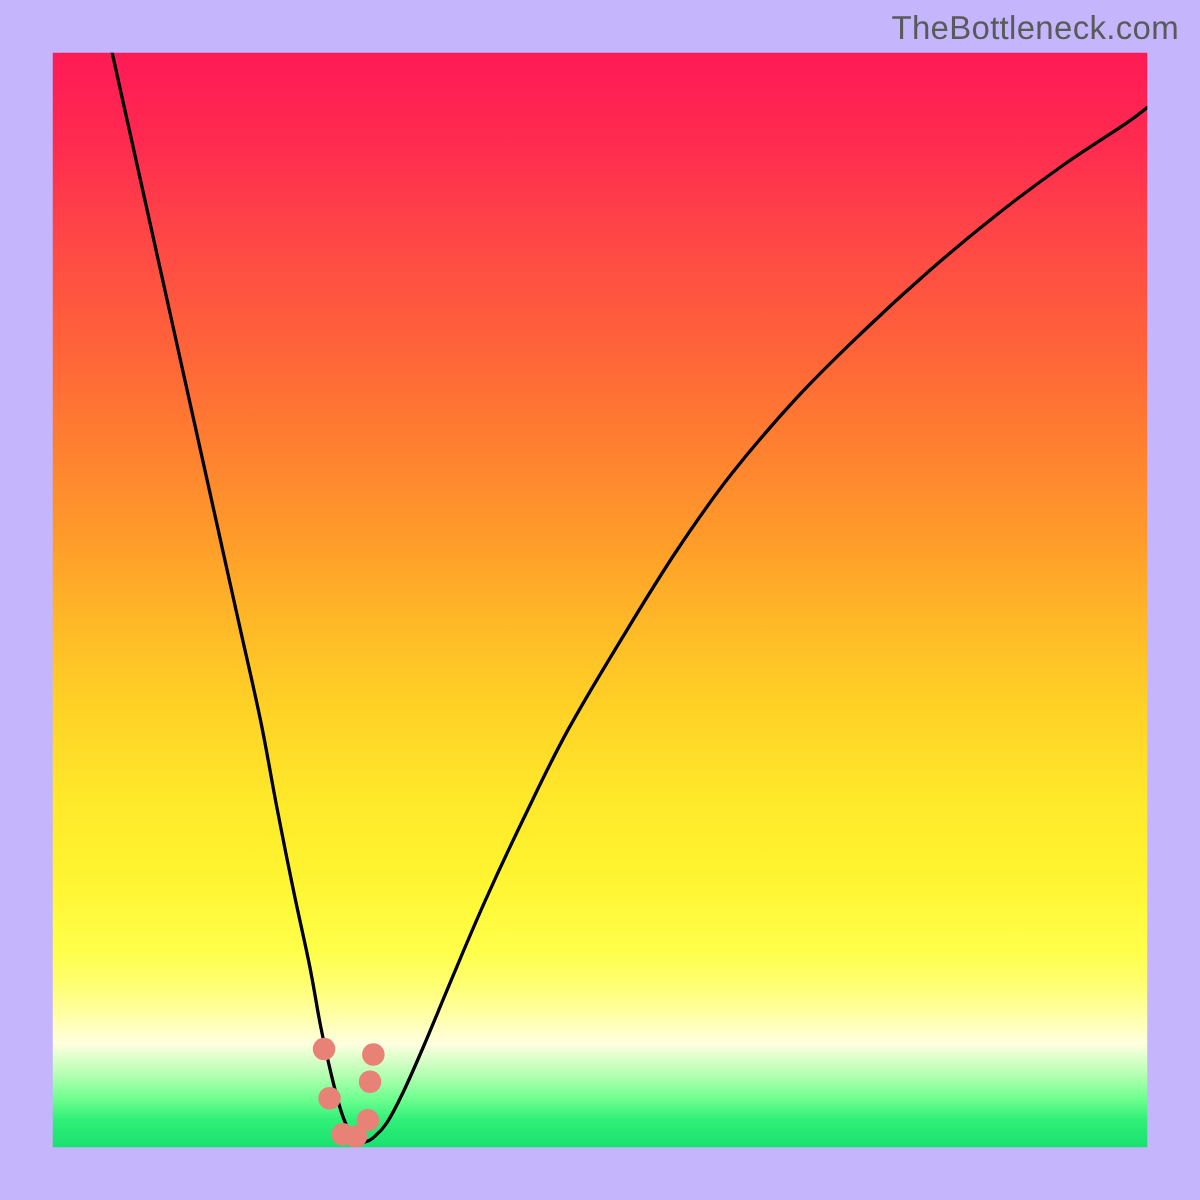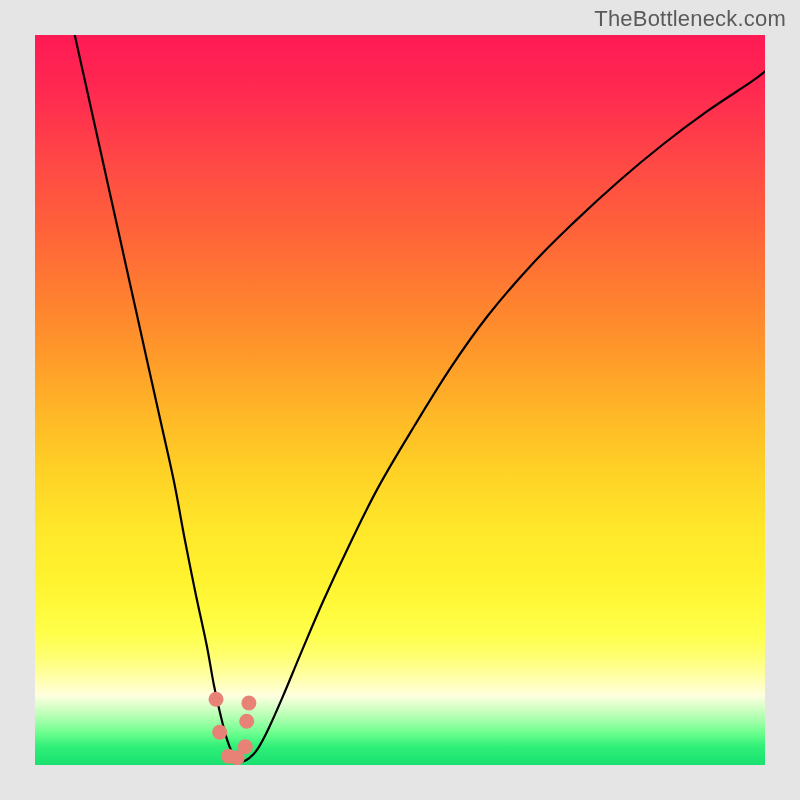--- a/index.html
+++ b/index.html
@@ -10,21 +10,21 @@
     overflow: hidden;
     background: #000;
     font-family: Arial, Helvetica, sans-serif;
   }
   .frame {
     position: absolute;
     left: 0;
     top: 0;
     width: 800px;
     height: 800px;
-    background: #e5e5e5;
+    background: #c4b5fd;
   }
   .plot-area {
     position: absolute;
     left: 35px;
     top: 35px;
     width: 730px;
     height: 730px;
     overflow: hidden;
   }
   .gradient {

